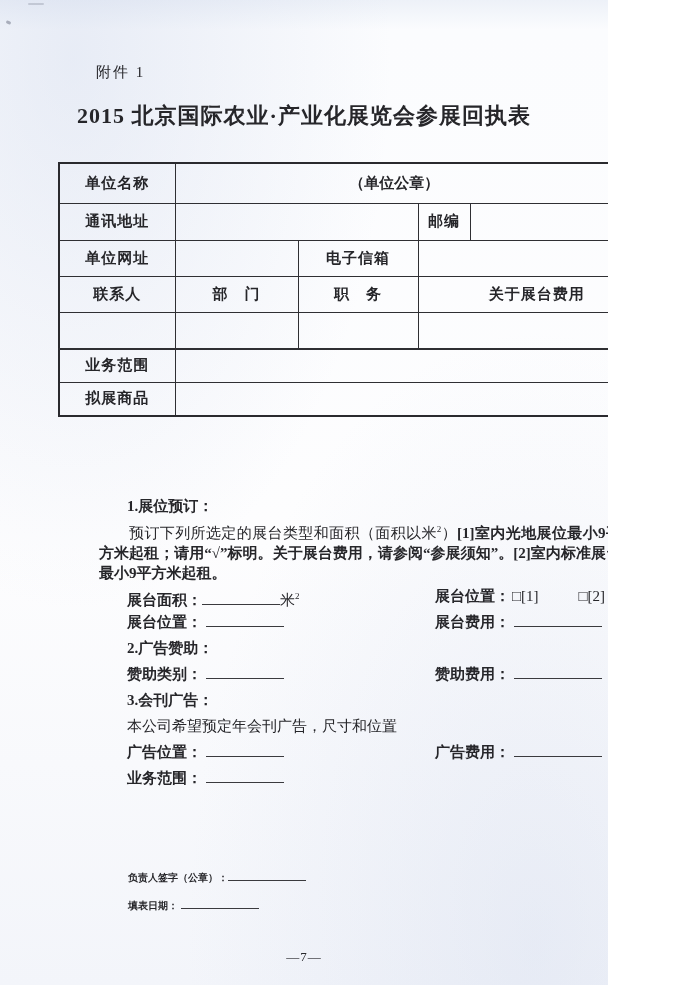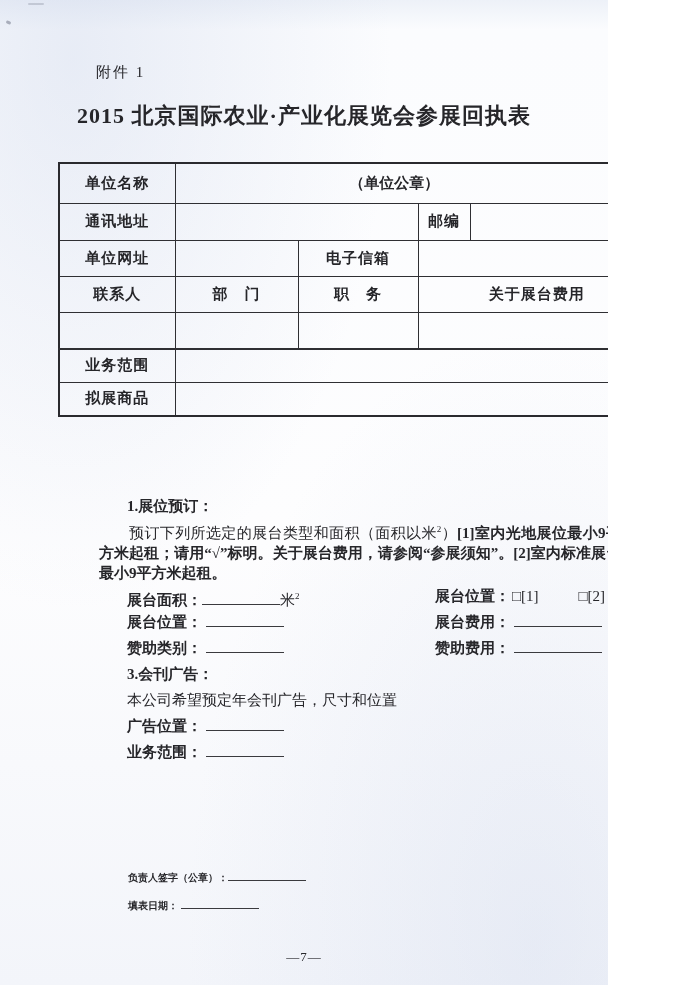--- a/index.html
+++ b/index.html
@@ -134,40 +134,44 @@
 
     <div class="frow">
       <span class="left-item">
         <span class="flabel">展台位置：</span> <span class="blank"></span>
       </span>
       <span class="right-item">
         <span class="flabel">展台费用：</span> <span class="blank w88"></span>
       </span>
     </div>
 
+    <div class="heading">2.广告赞助：</div>
 
 
     <div class="frow">
       <span class="left-item">
         <span class="flabel">赞助类别：</span> <span class="blank"></span>
       </span>
       <span class="right-item">
         <span class="flabel">赞助费用：</span> <span class="blank w88"></span>
       </span>
     </div>
 
     <div class="heading">3.会刊广告：</div>
 
     <div class="frow">
       <span class="left-item">本公司希望预定年会刊广告，尺寸和位置</span>
     </div>
 
     <div class="frow">
       <span class="left-item">
         <span class="flabel">广告位置：</span> <span class="blank"></span>
+      </span>
+      <span class="right-item">
+        <span class="flabel">广告费用：</span> <span class="blank w88"></span>
       </span>
     </div>
 
     <div class="frow">
       <span class="left-item">
         <span class="flabel">业务范围：</span> <span class="blank"></span>
       </span>
     </div>
 
   </div>

